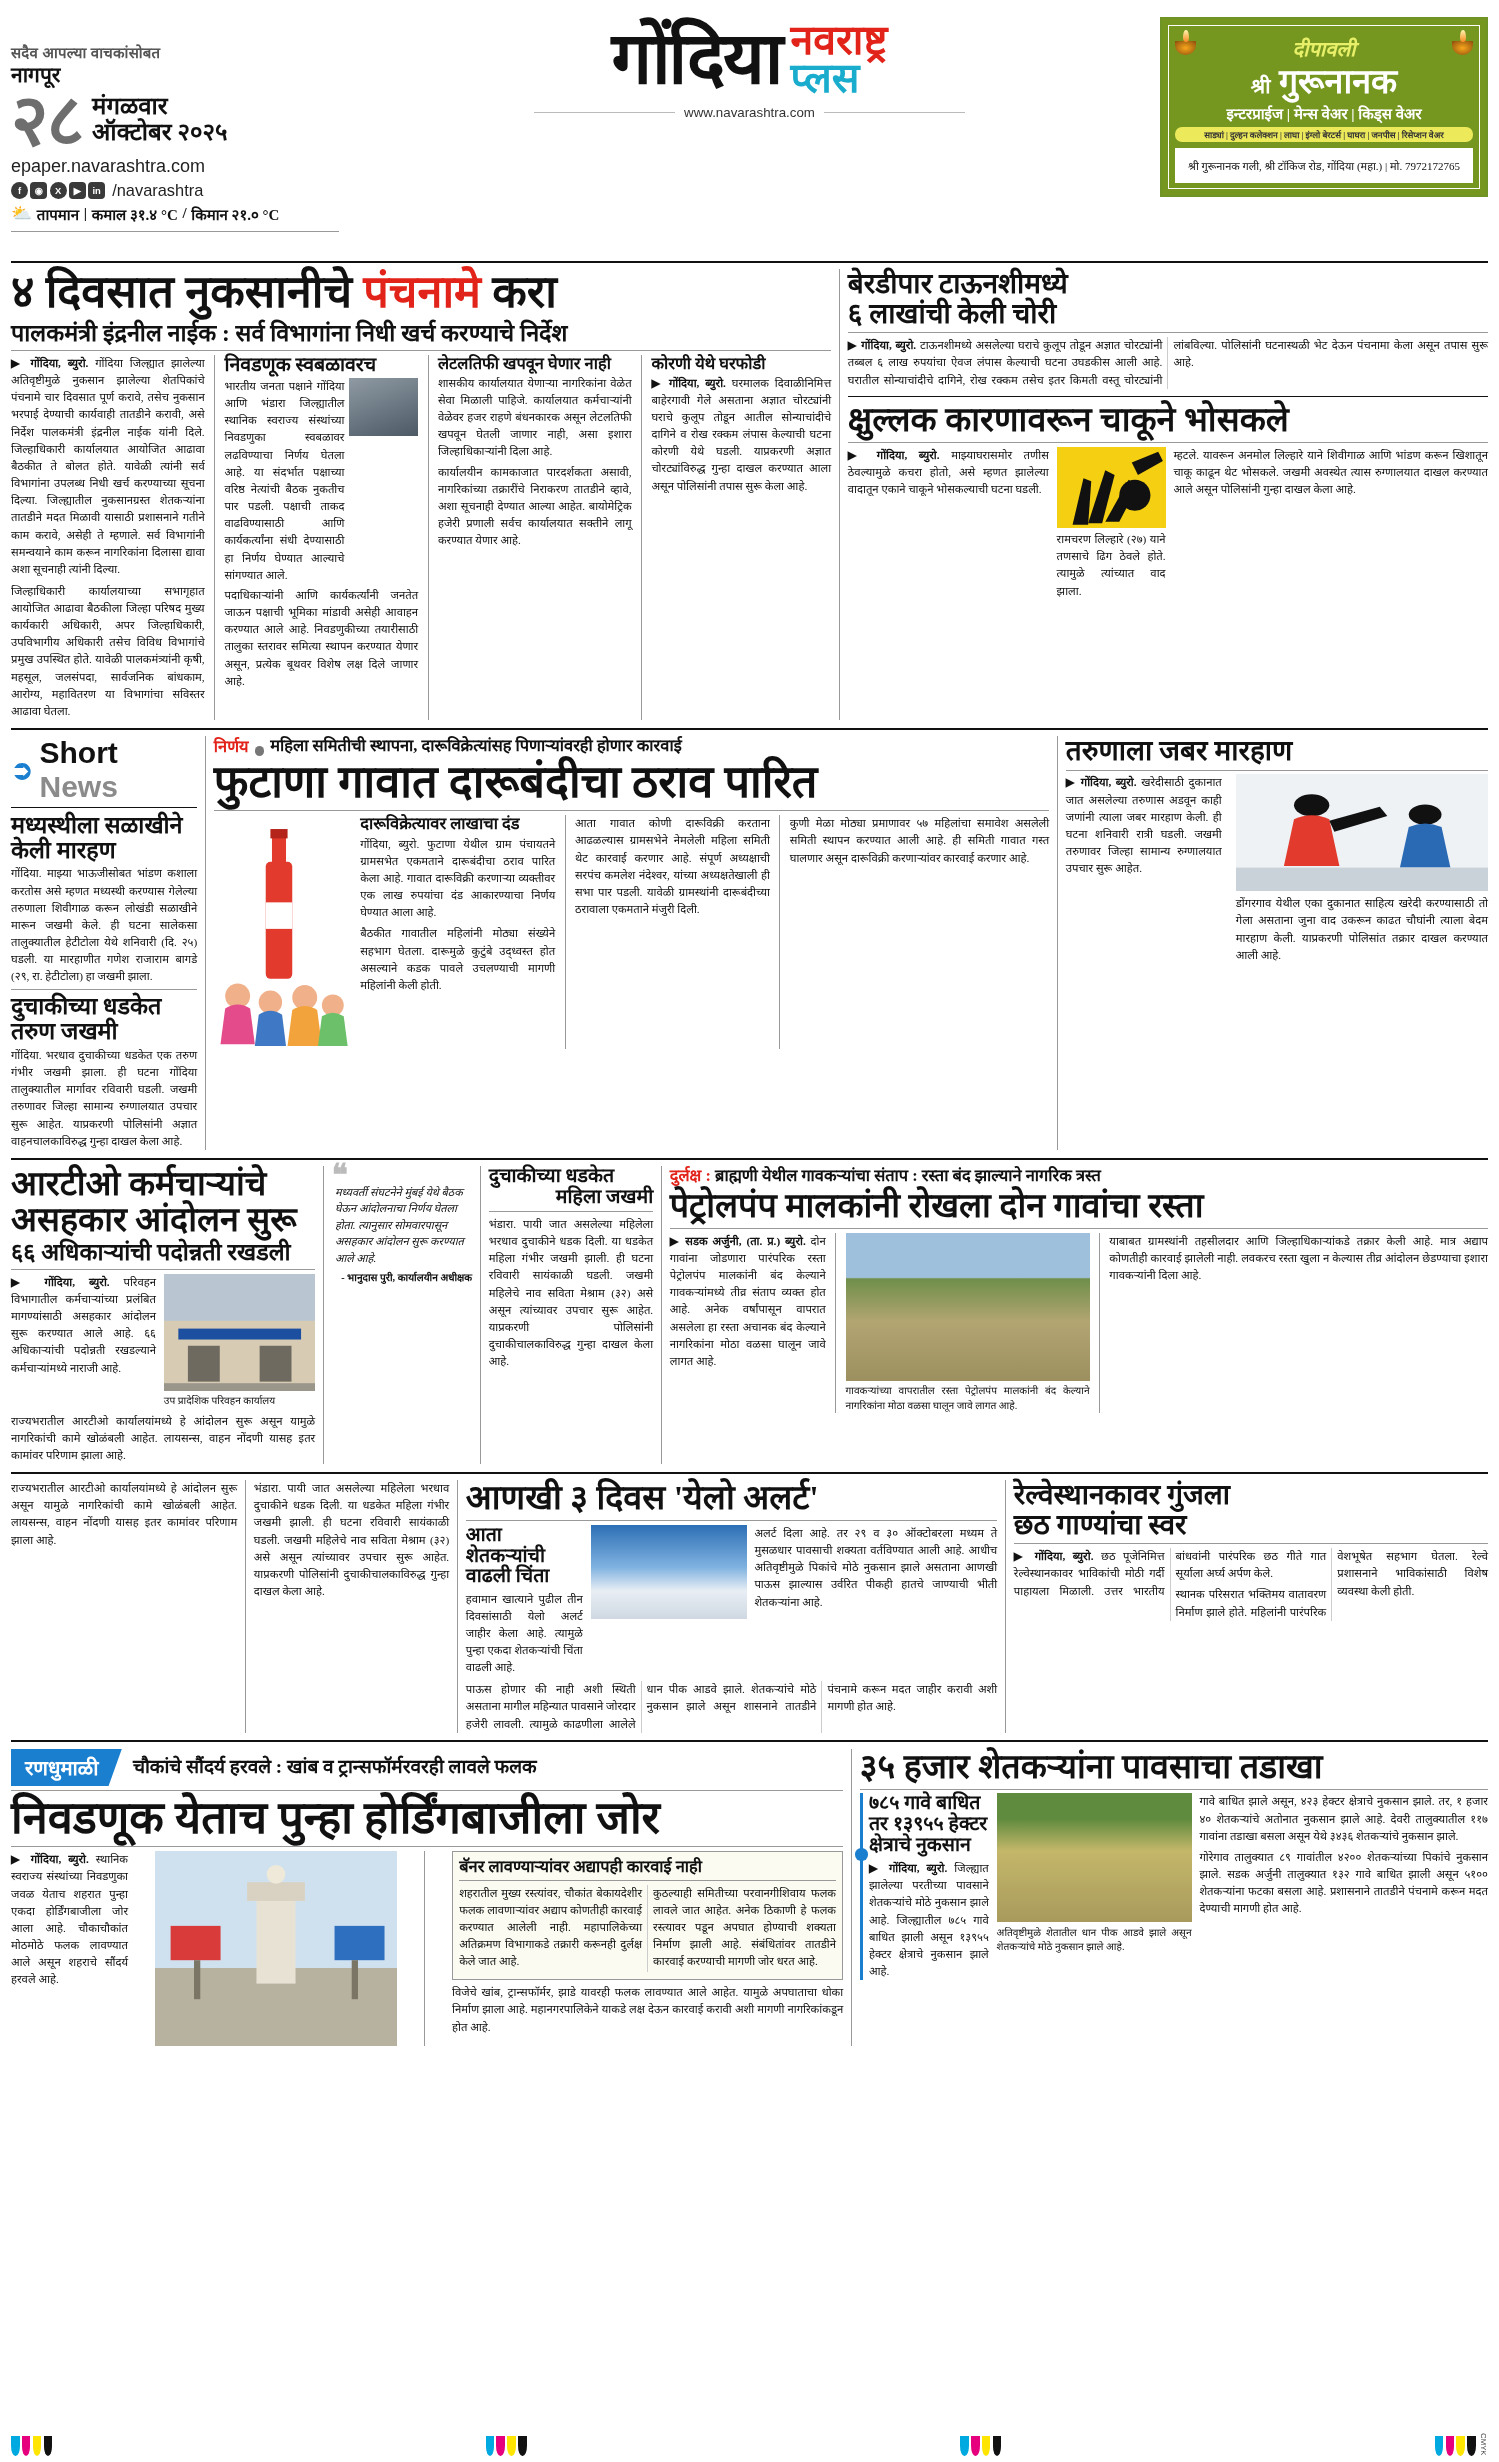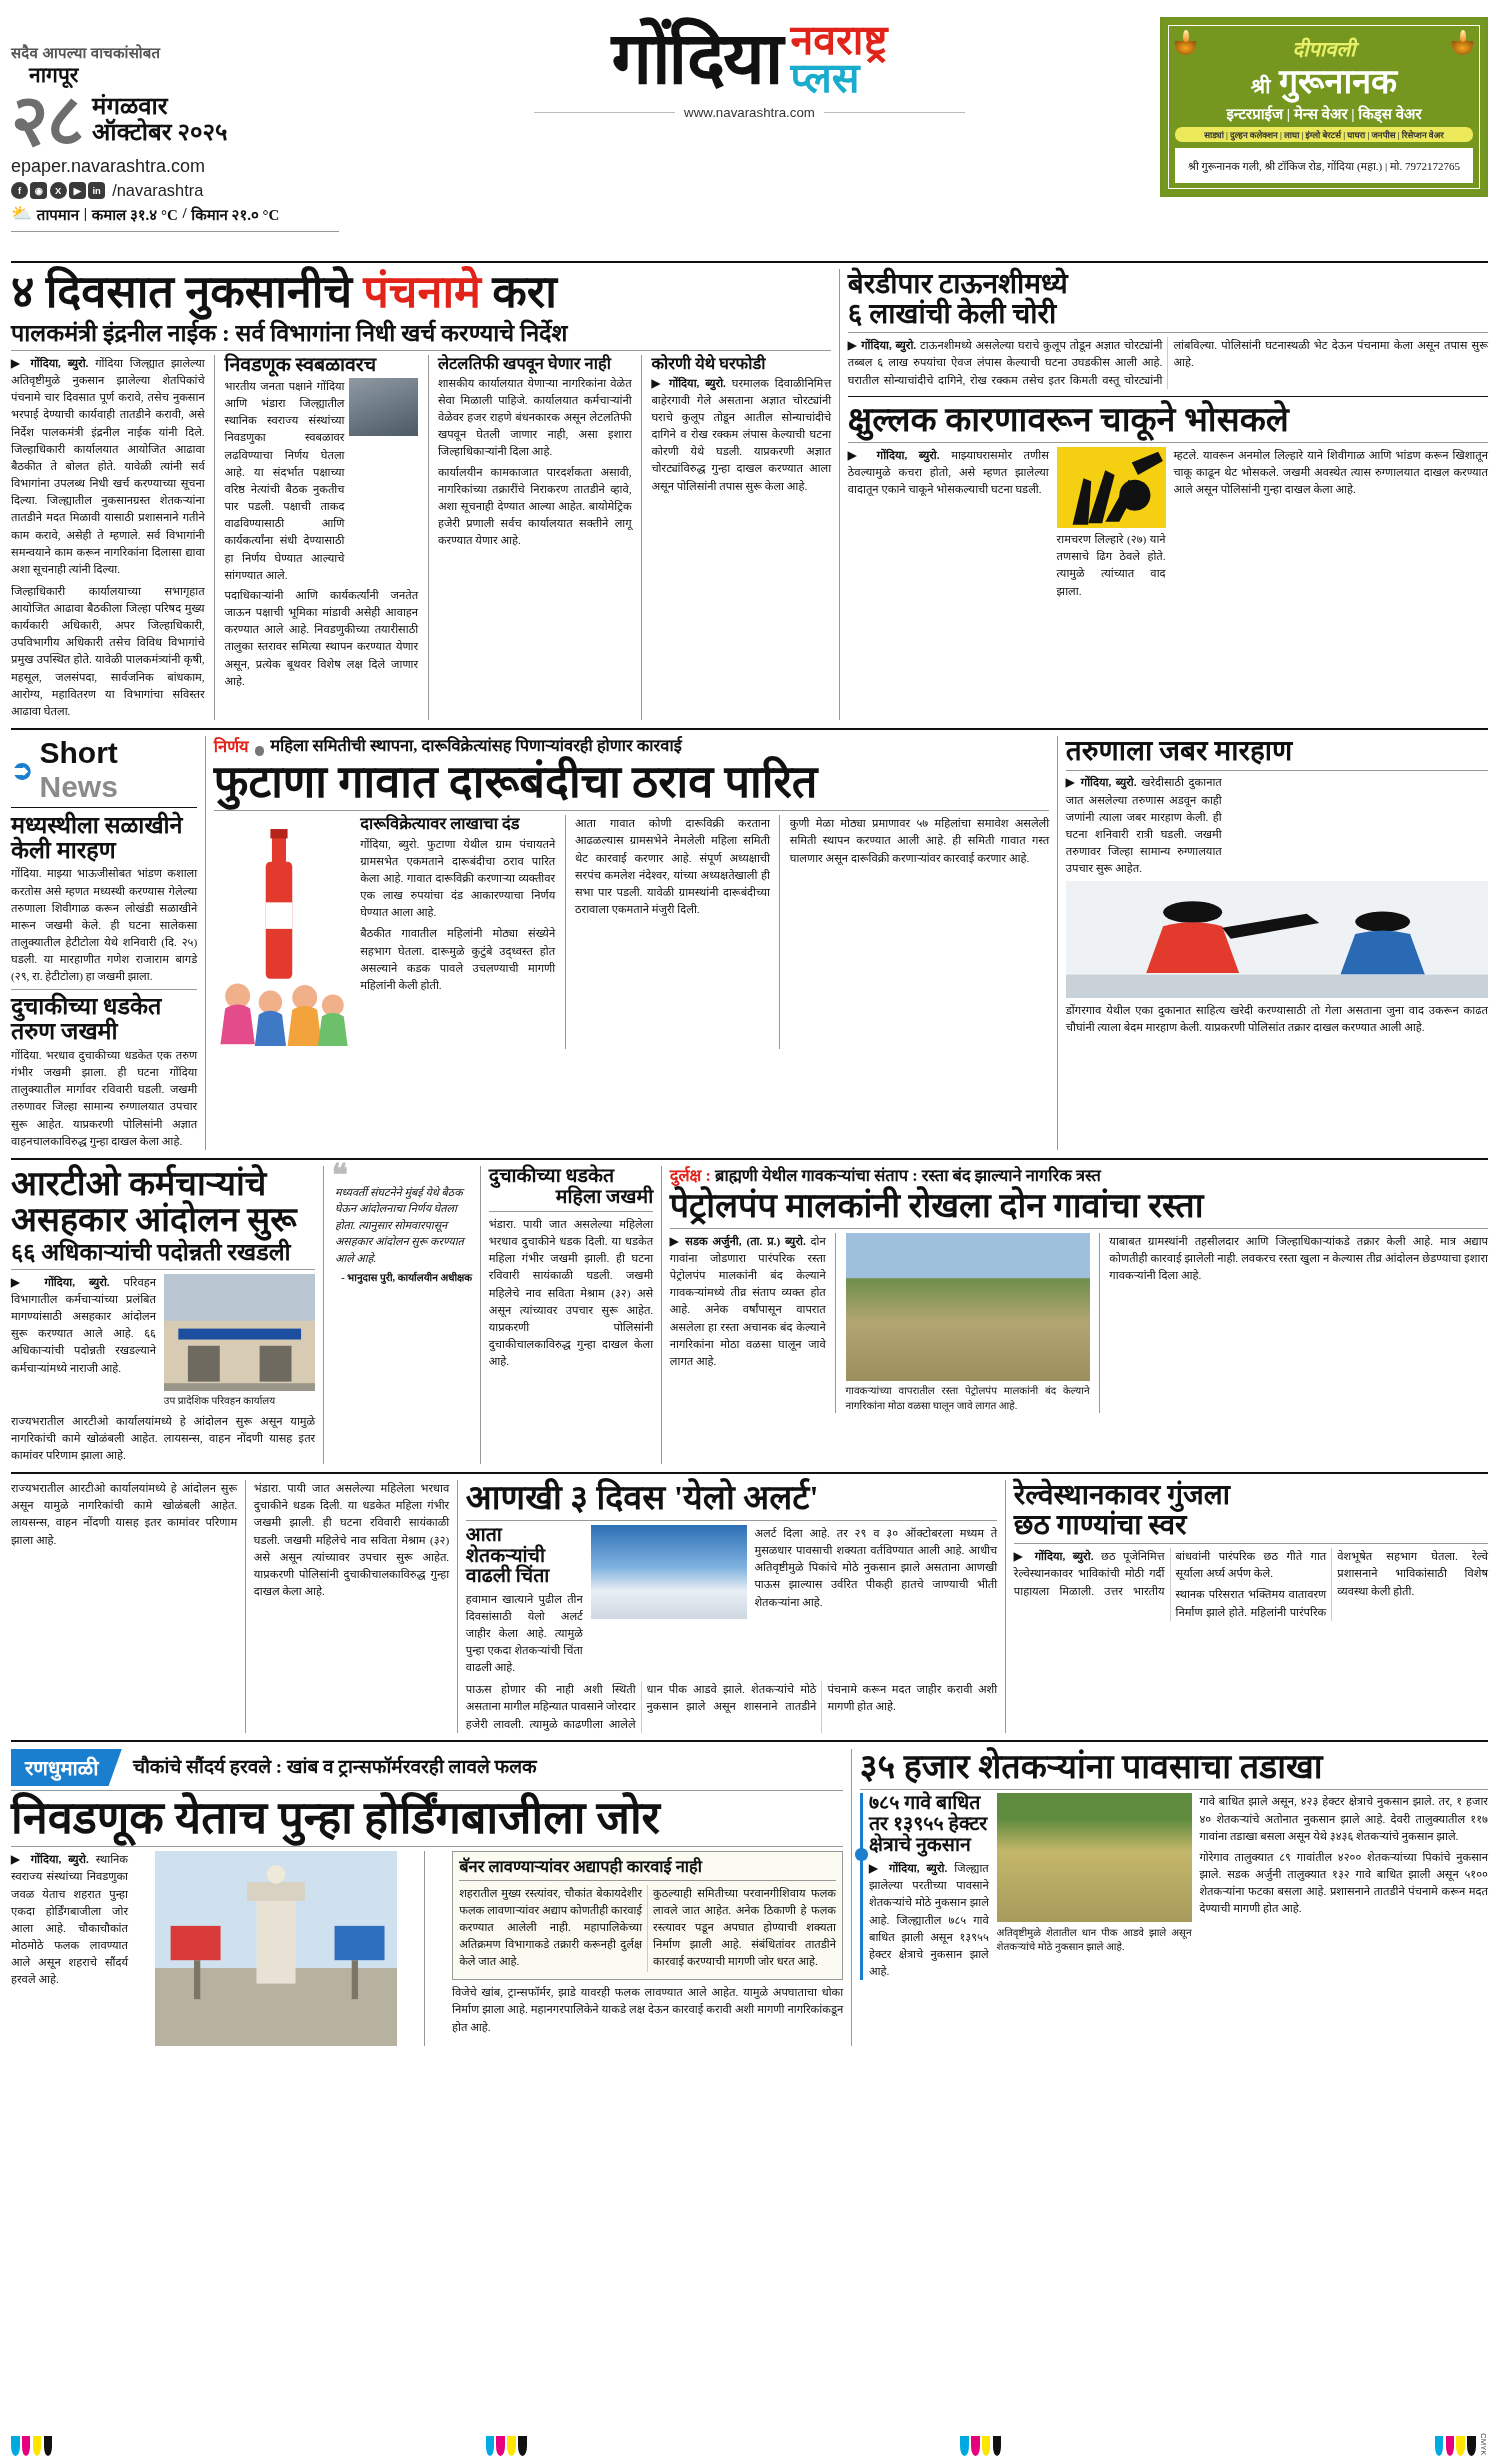--- a/index.html
+++ b/index.html
@@ -9,21 +9,21 @@
     font-family:"Liberation Serif", serif;
     color:#111;
     -webkit-font-smoothing:antialiased;
   }
   .page { width:1499px; height:2462px; position:relative; padding:6.2px 11px 0 11px; }
 
   
   .masthead { display:flex; align-items:flex-start; height:250px; }
   .mh-left { width:328px; padding-top:36px; }
   .tagline { font-size:15px; color:#555; font-family:"Liberation Sans",sans-serif; letter-spacing:0.2px;font-weight:bold; }
-  .city { font-size:21px; font-weight:bold; margin-top:3.1px; line-height:1;margin-left:18px; }
+  .city { font-size:21px; font-weight:bold; margin-top:3.1px; line-height:1; }
   .daterow { display:flex; align-items:flex-start; margin-top:1.6px; }
   .bigdate { font-size:72px; font-weight:bold; color:#6e6e6e; line-height:.92; letter-spacing:-1.6px; }
   .dtext { margin-left:9.4px; padding-top:6.2px; }
   .dayname { font-size:24px; font-weight:bold; line-height:1.05; }
   .monthyear { font-size:24px; font-weight:bold; line-height:1.15; }
   .epaper { font-size:18px; font-family:"Liberation Sans",sans-serif; color:#222; margin-top:1.6px; }
   .socialrow { display:flex; align-items:center; gap:2.3px; margin-top:3.9px; }
   .sic { width:17px;height:17px;border-radius:50%;background:#3a3a3a;color:#fff;
          font-size:9.4px;display:flex;align-items:center;justify-content:center;
          font-family:"Liberation Sans",sans-serif;font-weight:bold;}
@@ -319,21 +319,21 @@
         <div class="vline"></div>
         <div style="flex:1;" class="body">कुणी मेळा मोठ्या प्रमाणावर ५७ महिलांचा समावेश असलेली समिती स्थापन करण्यात आली आहे. ही समिती गावात गस्त घालणार असून दारूविक्री करणाऱ्यांवर कारवाई करणार आहे.</div>
       </div>
     </div>
 
     <div class="vline"></div>
 
     <div style="flex:1;padding-left:7.8px;">
       <div class="hl h-lg">तरुणाला जबर मारहाण</div>
       <hr class="thin">
-      <div style="display:flex;gap:4px;flex-direction:column;">
+      <div style="display:flex;gap:14px;">
         <div style="width:156px" class="body"><span class="byline">▶ गोंदिया, ब्युरो.</span>
           <span>खरेदीसाठी दुकानात जात असलेल्या तरुणास अडवून काही जणांनी त्याला जबर मारहाण केली. ही घटना शनिवारी रात्री घडली. जखमी तरुणावर जिल्हा सामान्य रुग्णालयात उपचार सुरू आहेत.</span></div>
         <div style="flex:1">
           <div class="photo" style="width:100%;height:117px;background:#e8eef2;">
             <svg width="100%" height="117" viewBox="0 0 200 150" preserveAspectRatio="none">
               <rect width="200" height="150" fill="#eef2f5"></rect>
               <circle cx="60" cy="40" r="14" fill="#111"></circle>
               <path d="M46 58 q14 -10 28 0 l8 60 h-44 z" fill="#e23b2e"></path>
               <path d="M74 60 l40 -18 l6 12 l-42 20 z" fill="#111"></path>
               <circle cx="150" cy="52" r="13" fill="#111"></circle>

